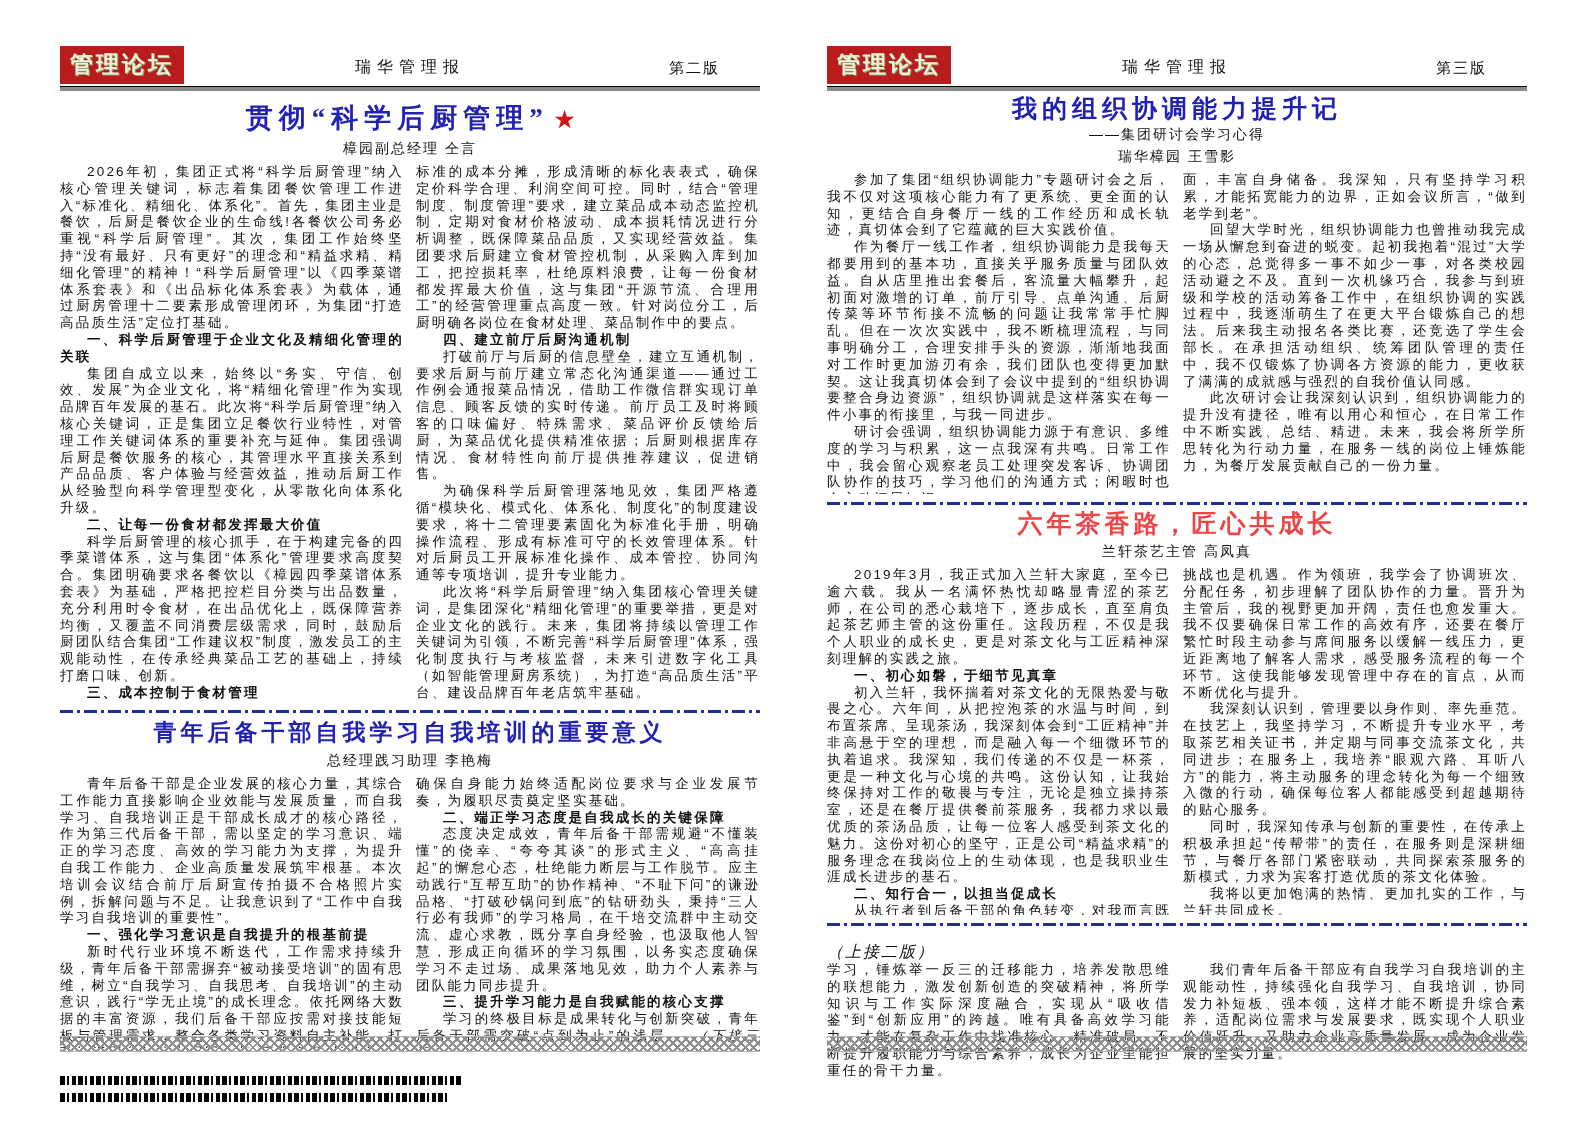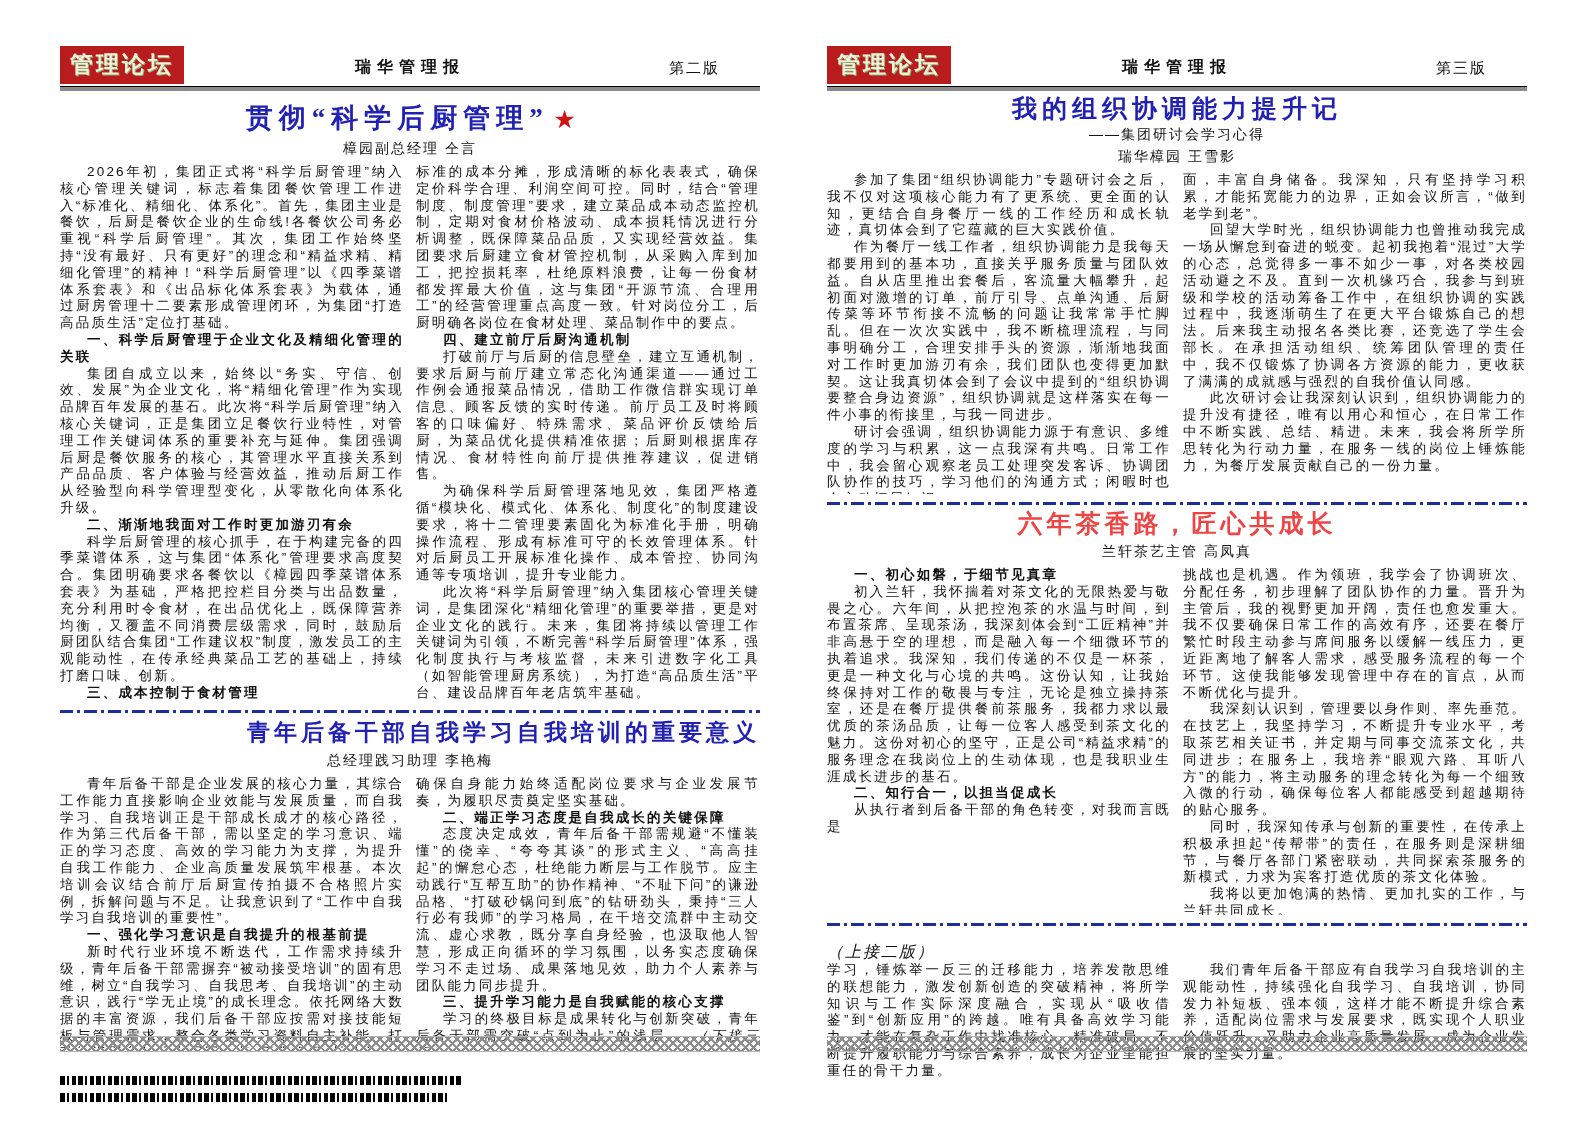--- a/index.html
+++ b/index.html
@@ -8,28 +8,28 @@
   .page{position:absolute;top:44px;width:700px;}
   #page-left{left:60px;}
   #page-right{left:827px;}
 
   
   .page-head{position:relative;height:42px;}
   .badge{position:absolute;left:0;bottom:2px;display:inline-block;background:#b91c1c;color:#edf3da;
          font-weight:bold;font-size:23px;letter-spacing:3px;padding:3px 10px 4px;
          font-family:"Liberation Serif",serif;text-shadow:1px 1px 0 #8fa86e;}
   .paper-name{position:absolute;left:50%;transform:translateX(-50%);bottom:8px;
-              font-family:"Liberation Serif",serif;font-weight:bold;font-size:16px;letter-spacing:6px;}
+              font-family:"Liberation Serif",serif;font-weight:normal;font-size:16px;letter-spacing:6px;}
   .page-no{position:absolute;right:40px;bottom:8px;font-size:15px;letter-spacing:2px;}
   .head-rule{height:5px;background:linear-gradient(#000 0 1px,#8a8a8a 1px 5px);}
 
   
   .art-title{text-align:center;color:#2121b4;font-weight:bold;font-family:"Liberation Serif",serif;}
   .t-xl{font-size:27px;letter-spacing:6px;margin-top:12px;line-height:30px;}
-  .t-l{font-size:23px;letter-spacing:4px;margin-top:6px;line-height:28px;text-align:right;}
+  .t-l{font-size:23px;letter-spacing:4px;margin-top:6px;line-height:28px;}
   .t-r1{font-size:25px;letter-spacing:5px;margin-top:4px;line-height:28px;}
   .t-r2{font-size:25px;letter-spacing:4px;margin-top:5px;line-height:28px;color:#ef4444;}
   .star{color:#d11414;font-size:22px;margin-left:6px;letter-spacing:0;}
   .art-sub{text-align:center;font-size:14px;letter-spacing:2px;margin-top:2px;line-height:18px;}
   .art-author{text-align:center;font-size:14px;letter-spacing:2px;margin-top:4px;margin-bottom:6px;line-height:19px;}
 
   
   .cols{display:flex;gap:12px;overflow:hidden;}
   .col{width:344px;overflow:hidden;}
   .par{margin:0;font-size:13.5px;line-height:16.8px;letter-spacing:2.2px;
@@ -62,21 +62,21 @@
   </div>
   <div class="head-rule"></div>
 
   <div class="art-title t-xl"><span>贯彻“科学后厨管理”</span><span class="star">★</span></div>
   <div class="art-author">樟园副总经理  仝言</div>
   <div class="cols" style="height:538px;">
     <div class="col">
         <p class="par">2026年初，集团正式将“科学后厨管理”纳入核心管理关键词，标志着集团餐饮管理工作进入“标准化、精细化、体系化”。首先，集团主业是餐饮，后厨是餐饮企业的生命线!各餐饮公司务必重视“科学后厨管理”。其次，集团工作始终坚持“没有最好、只有更好”的理念和“精益求精、精细化管理”的精神！“科学后厨管理”以《四季菜谱体系套表》和《出品标化体系套表》为载体，通过厨房管理十二要素形成管理闭环，为集团“打造高品质生活”定位打基础。</p>
         <p class="par head">一、科学后厨管理于企业文化及精细化管理的关联</p>
         <p class="par">集团自成立以来，始终以“务实、守信、创效、发展”为企业文化，将“精细化管理”作为实现品牌百年发展的基石。此次将“科学后厨管理”纳入核心关键词，正是集团立足餐饮行业特性，对管理工作关键词体系的重要补充与延伸。集团强调后厨是餐饮服务的核心，其管理水平直接关系到产品品质、客户体验与经营效益，推动后厨工作从经验型向科学管理型变化，从零散化向体系化升级。</p>
-        <p class="par head">二、渐渐地我面对工作时更加游刃有余</p>
+        <p class="par head">二、让每一份食材都发挥最大价值</p>
         <p class="par">科学后厨管理的核心抓手，在于构建完备的四季菜谱体系，这与集团“体系化”管理要求高度契合。集团明确要求各餐饮以《樟园四季菜谱体系套表》为基础，严格把控栏目分类与出品数量，充分利用时令食材，在出品优化上，既保障营养均衡，又覆盖不同消费层级需求，同时，鼓励后厨团队结合集团“工作建议权”制度，激发员工的主观能动性，在传承经典菜品工艺的基础上，持续打磨口味、创新。</p>
         <p class="par head">三、成本控制于食材管理</p>
         <p class="par">在成本管理方面，集团推行“工料有据”的核算标准，要求每一道菜品都明确主料、辅料、调料用量</p>
       </div>
     <div class="col">
         <p class="par noindent">标准的成本分摊，形成清晰的标化表表式，确保定价科学合理、利润空间可控。同时，结合“管理制度、制度管理”要求，建立菜品成本动态监控机制，定期对食材价格波动、成本损耗情况进行分析调整，既保障菜品品质，又实现经营效益。集团要求后厨建立食材管控机制，从采购入库到加工，把控损耗率，杜绝原料浪费，让每一份食材都发挥最大价值，这与集团“开源节流、合理用工”的经营管理重点高度一致。针对岗位分工，后厨明确各岗位在食材处理、菜品制作中的要点。</p>
         <p class="par head">四、建立前厅后厨沟通机制</p>
         <p class="par">打破前厅与后厨的信息壁垒，建立互通机制，要求后厨与前厅建立常态化沟通渠道——通过工作例会通报菜品情况，借助工作微信群实现订单信息、顾客反馈的实时传递。前厅员工及时将顾客的口味偏好、特殊需求、菜品评价反馈给后厨，为菜品优化提供精准依据；后厨则根据库存情况、食材特性向前厅提供推荐建议，促进销售。</p>
         <p class="par">为确保科学后厨管理落地见效，集团严格遵循“模块化、模式化、体系化、制度化”的制度建设要求，将十二管理要素固化为标准化手册，明确操作流程、形成有标准可守的长效管理体系。针对后厨员工开展标准化操作、成本管控、协同沟通等专项培训，提升专业能力。</p>
         <p class="par">此次将“科学后厨管理”纳入集团核心管理关键词，是集团深化“精细化管理”的重要举措，更是对企业文化的践行。未来，集团将持续以管理工作关键词为引领，不断完善“科学后厨管理”体系，强化制度执行与考核监督，未来引进数字化工具（如智能管理厨房系统），为打造“高品质生活”平台、建设品牌百年老店筑牢基础。</p>
@@ -130,20 +130,21 @@
         <p class="par">此次研讨会让我深刻认识到，组织协调能力的提升没有捷径，唯有以用心和恒心，在日常工作中不断实践、总结、精进。未来，我会将所学所思转化为行动力量，在服务一线的岗位上锤炼能力，为餐厅发展贡献自己的一份力量。</p>
       </div>
   </div>
 
   <div class="dash-div"></div>
 
   <div class="art-title t-r2">六年茶香路，匠心共成长</div>
   <div class="art-author">兰轩茶艺主管  高凤真</div>
   <div class="cols" style="height:348px;">
     <div class="col">
+        <p class="par">2019年3月，我正式加入兰轩大家庭，至今已逾六载。我从一名满怀热忱却略显青涩的茶艺师，在公司的悉心栽培下，逐步成长，直至肩负起茶艺师主管的这份重任。这段历程，不仅是我个人职业的成长史，更是对茶文化与工匠精神深刻理解的实践之旅。</p>
         <p class="par head">一、初心如磐，于细节见真章</p>
         <p class="par">初入兰轩，我怀揣着对茶文化的无限热爱与敬畏之心。六年间，从把控泡茶的水温与时间，到布置茶席、呈现茶汤，我深刻体会到“工匠精神”并非高悬于空的理想，而是融入每一个细微环节的执着追求。我深知，我们传递的不仅是一杯茶，更是一种文化与心境的共鸣。这份认知，让我始终保持对工作的敬畏与专注，无论是独立操持茶室，还是在餐厅提供餐前茶服务，我都力求以最优质的茶汤品质，让每一位客人感受到茶文化的魅力。这份对初心的坚守，正是公司“精益求精”的服务理念在我岗位上的生动体现，也是我职业生涯成长进步的基石。</p>
         <p class="par head">二、知行合一，以担当促成长</p>
         <p class="par">从执行者到后备干部的角色转变，对我而言既是</p>
       </div>
     <div class="col">
         <p class="par noindent">挑战也是机遇。作为领班，我学会了协调班次、分配任务，初步理解了团队协作的力量。晋升为主管后，我的视野更加开阔，责任也愈发重大。我不仅要确保日常工作的高效有序，还要在餐厅繁忙时段主动参与席间服务以缓解一线压力，更近距离地了解客人需求，感受服务流程的每一个环节。这使我能够发现管理中存在的盲点，从而不断优化与提升。</p>
         <p class="par">我深刻认识到，管理要以身作则、率先垂范。在技艺上，我坚持学习，不断提升专业水平，考取茶艺相关证书，并定期与同事交流茶文化，共同进步；在服务上，我培养“眼观六路、耳听八方”的能力，将主动服务的理念转化为每一个细致入微的行动，确保每位客人都能感受到超越期待的贴心服务。</p>
         <p class="par">同时，我深知传承与创新的重要性，在传承上积极承担起“传帮带”的责任，在服务则是深耕细节，与餐厅各部门紧密联动，共同探索茶服务的新模式，力求为宾客打造优质的茶文化体验。</p>
         <p class="par">我将以更加饱满的热情、更加扎实的工作，与兰轩共同成长。</p>

